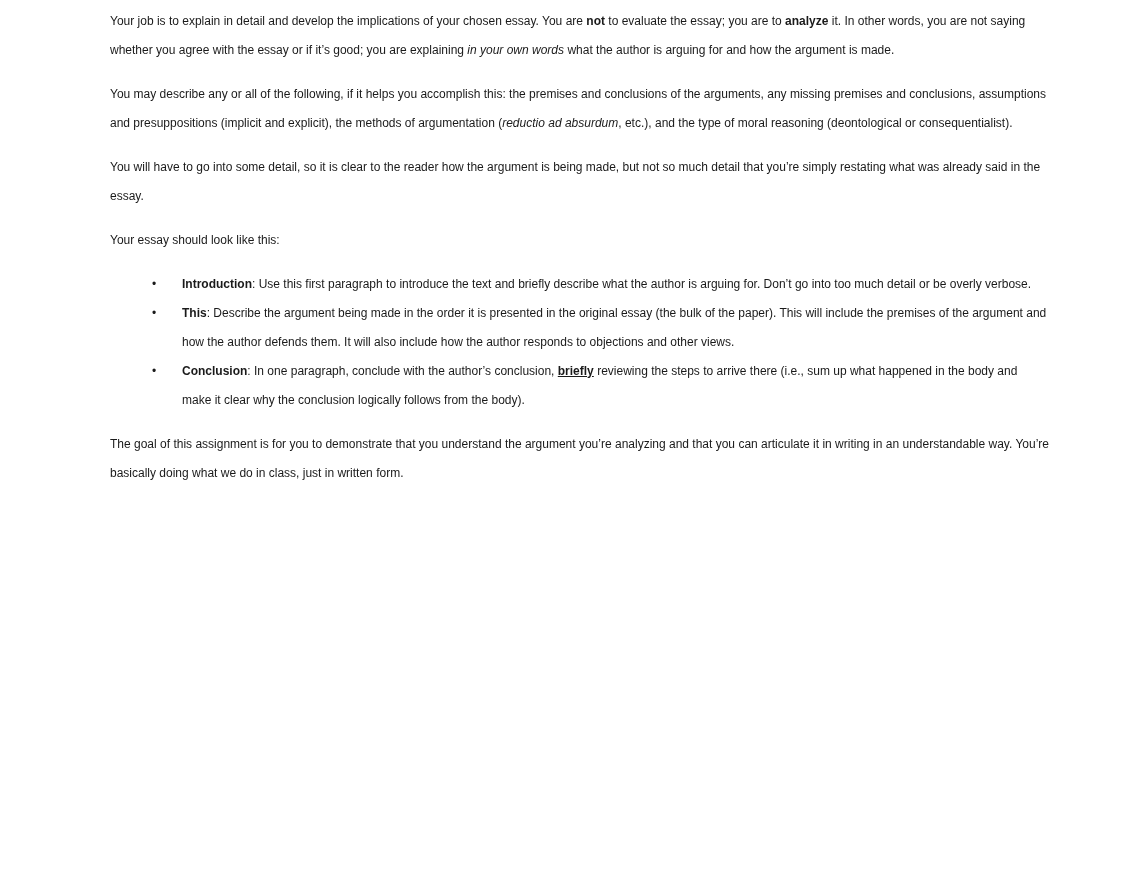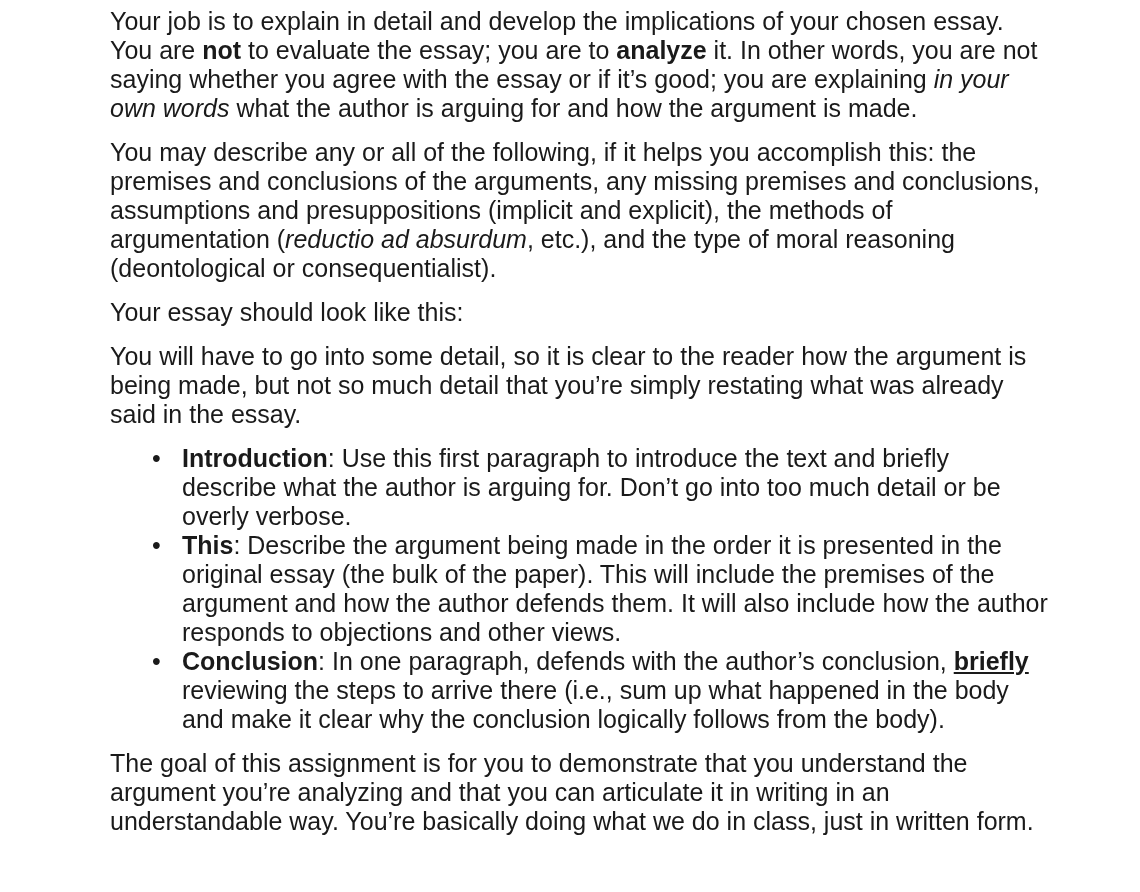--- a/index.html
+++ b/index.html
@@ -10,21 +10,21 @@
   body {
     width: 1140px;
     height: 892px;
     overflow: hidden;
     font-family: "Liberation Sans", "DejaVu Sans", sans-serif;
     color: #1a1a1a;
   }
   .page {
     margin: 7px 0 0 110px;
     width: 940px;
-    font-size: 25px;
+    font-size: 12px;
     line-height: 29px;
     text-align: left;
   }
   .para {
     margin: 0 0 15px 0;
   }
   .bullet-list {
     list-style: none;
     margin: 0 0 15px 0;
     padding: 0;
@@ -44,31 +44,31 @@
 </style>
 </head>
 <body>
 
 <div class="page">
 
   <p class="para"><span>Your job is to explain in detail and develop the implications of your chosen essay. You are </span><span class="b">not</span><span> to evaluate the essay; you are to </span><span class="b">analyze</span><span> it. In other words, you are not saying whether you agree with the essay or if it’s good; you are explaining </span><span class="i">in your own words</span><span> what the author is arguing for and how the argument is made.</span></p>
 
   <p class="para"><span>You may describe any or all of the following, if it helps you accomplish this: the premises and conclusions of the arguments, any missing premises and conclusions, assumptions and presuppositions (implicit and explicit), the methods of argumentation (</span><span class="i">reductio ad absurdum</span><span>, etc.), and the type of moral reasoning (deontological or consequentialist).</span></p>
 
+  <p class="para"><span>You will have to go into some detail, so it is clear to the reader how the argument is being made, but not so much detail that you’re simply restating what was already said in the essay.</span></p>
+
   <p class="para"><span>Your essay should look like this:</span></p>
-
-  <p class="para"><span>You will have to go into some detail, so it is clear to the reader how the argument is being made, but not so much detail that you’re simply restating what was already said in the essay.</span></p>
 
   <ul class="bullet-list">
 
     <li class="bullet-item"><span class="bullet-glyph">•</span><span class="b">Introduction</span><span>: Use this first paragraph to introduce the text and briefly describe what the author is arguing for. Don’t go into too much detail or be overly verbose.</span></li>
 
     <li class="bullet-item"><span class="bullet-glyph">•</span><span class="b">This</span><span>: Describe the argument being made in the order it is presented in the original essay (the bulk of the paper). This will include the premises of the argument and how the author defends them. It will also include how the author responds to objections and other views.</span></li>
 
-    <li class="bullet-item"><span class="bullet-glyph">•</span><span class="b">Conclusion</span><span>: In one paragraph, defends with the author’s conclusion, </span><span class="u">briefly</span><span> reviewing the steps to arrive there (i.e., sum up what happened in the body and make it clear why the conclusion logically follows from the body).</span></li>
+    <li class="bullet-item"><span class="bullet-glyph">•</span><span class="b">Conclusion</span><span>: In one paragraph, conclude with the author’s conclusion, </span><span class="u">briefly</span><span> reviewing the steps to arrive there (i.e., sum up what happened in the body and make it clear why the conclusion logically follows from the body).</span></li>
 
   </ul>
 
 
   <p class="para"><span>The goal of this assignment is for you to demonstrate that you understand the argument you’re analyzing and that you can articulate it in writing in an understandable way. You’re basically doing what we do in class, just in written form.</span></p>
 
 
 </div>
 
 </body></html>

